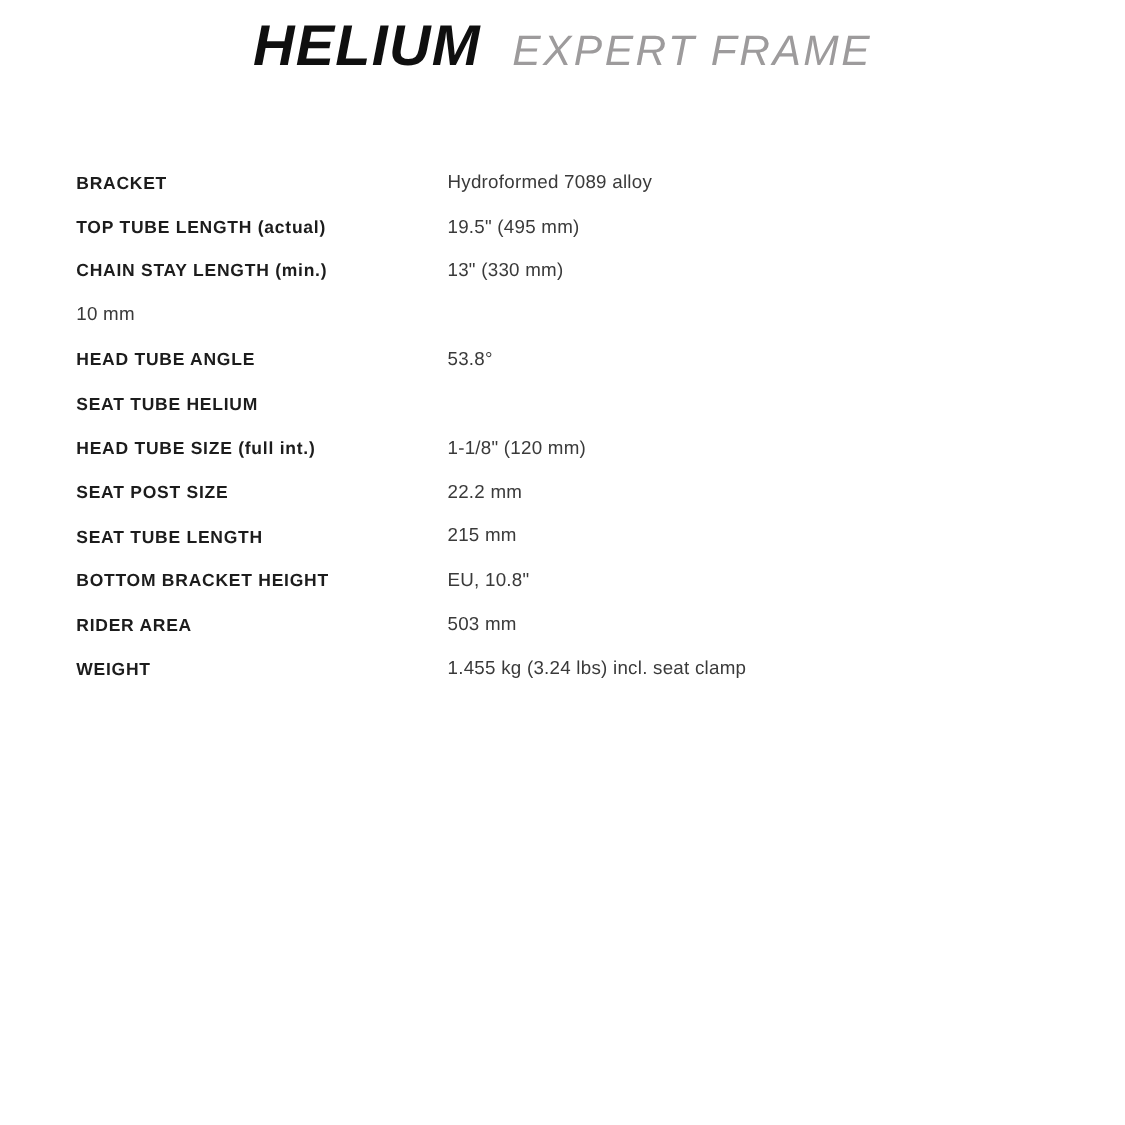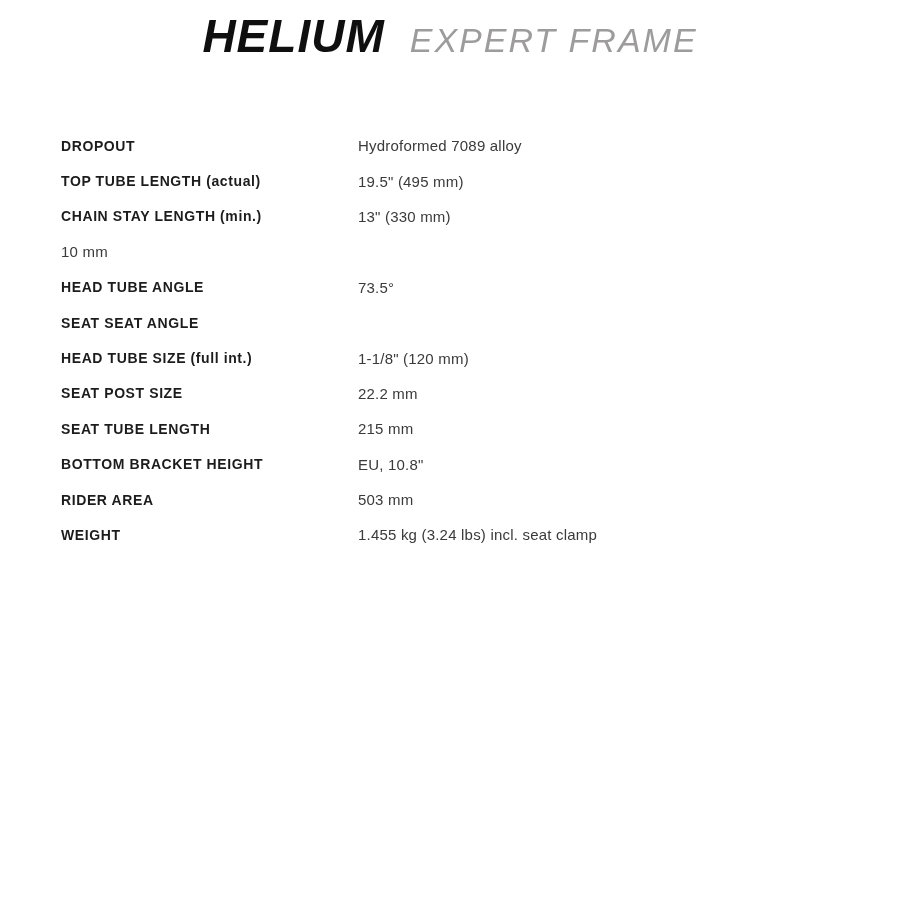--- a/index.html
+++ b/index.html
@@ -77,40 +77,40 @@
 
 <div class="page">
 
   <div class="title-bar">
     <span class="brand">HELIUM</span><span class="subtitle">EXPERT FRAME</span>
   </div>
 
   <div class="specs">
 
   <div class="spec-row">
-        <div class="spec-label">DROPOUT</div>
+        <div class="spec-label">BRACKET</div>
         <div class="spec-value">Hydroformed 7089 alloy</div>
       </div>
       <div class="spec-row">
         <div class="spec-label">TOP TUBE LENGTH (actual)</div>
         <div class="spec-value">19.5" (495 mm)</div>
       </div>
       <div class="spec-row">
         <div class="spec-label">CHAIN STAY LENGTH (min.)</div>
         <div class="spec-value">13" (330 mm)</div>
       </div>
       <div class="spec-row">
         <div class="spec-value">10 mm</div>
       </div>
       <div class="spec-row">
         <div class="spec-label">HEAD TUBE ANGLE</div>
-        <div class="spec-value">73.5°</div>
+        <div class="spec-value">53.8°</div>
       </div>
       <div class="spec-row">
-        <div class="spec-label">SEAT SEAT ANGLE</div>
+        <div class="spec-label">SEAT TUBE HELIUM</div>
       </div>
       <div class="spec-row">
         <div class="spec-label">HEAD TUBE SIZE (full int.)</div>
         <div class="spec-value">1-1/8" (120 mm)</div>
       </div>
       <div class="spec-row">
         <div class="spec-label">SEAT POST SIZE</div>
         <div class="spec-value">22.2 mm</div>
       </div>
       <div class="spec-row">

